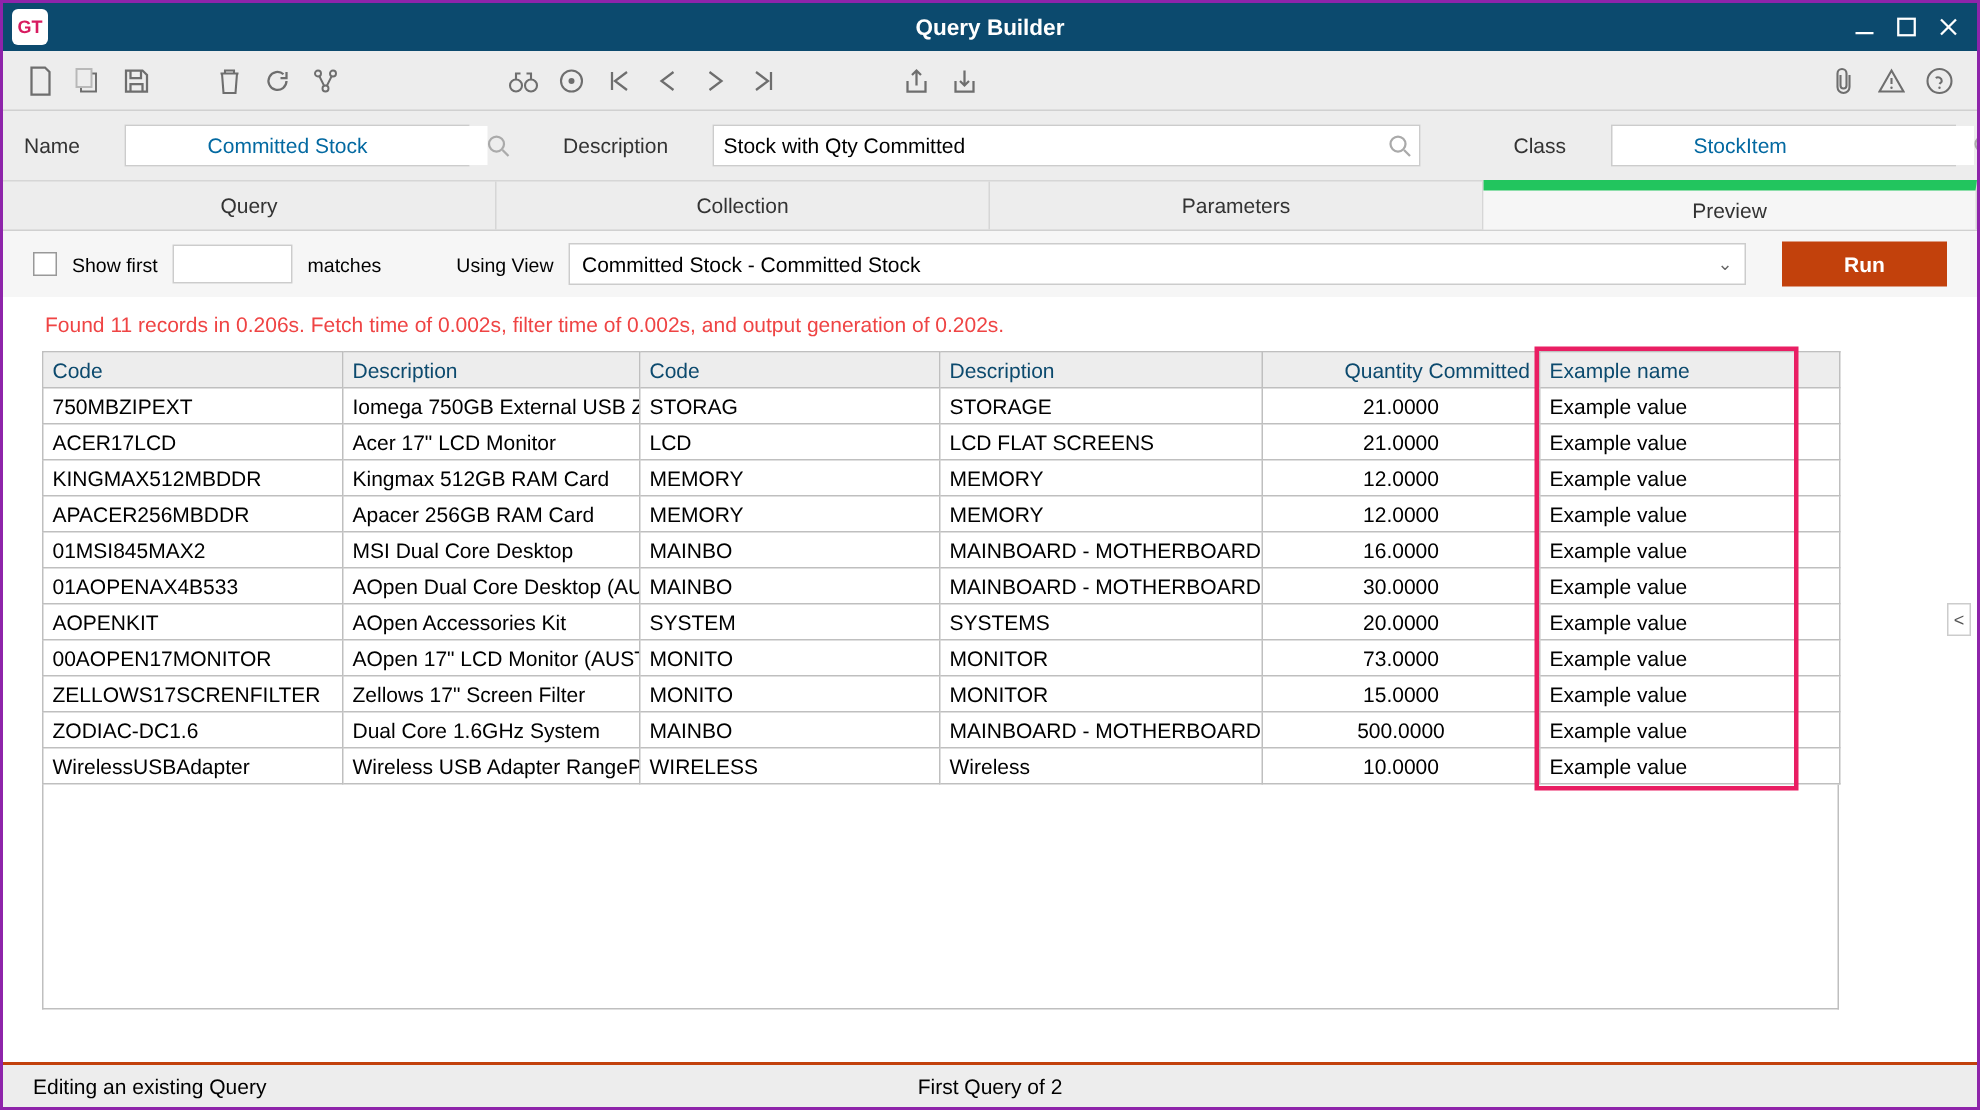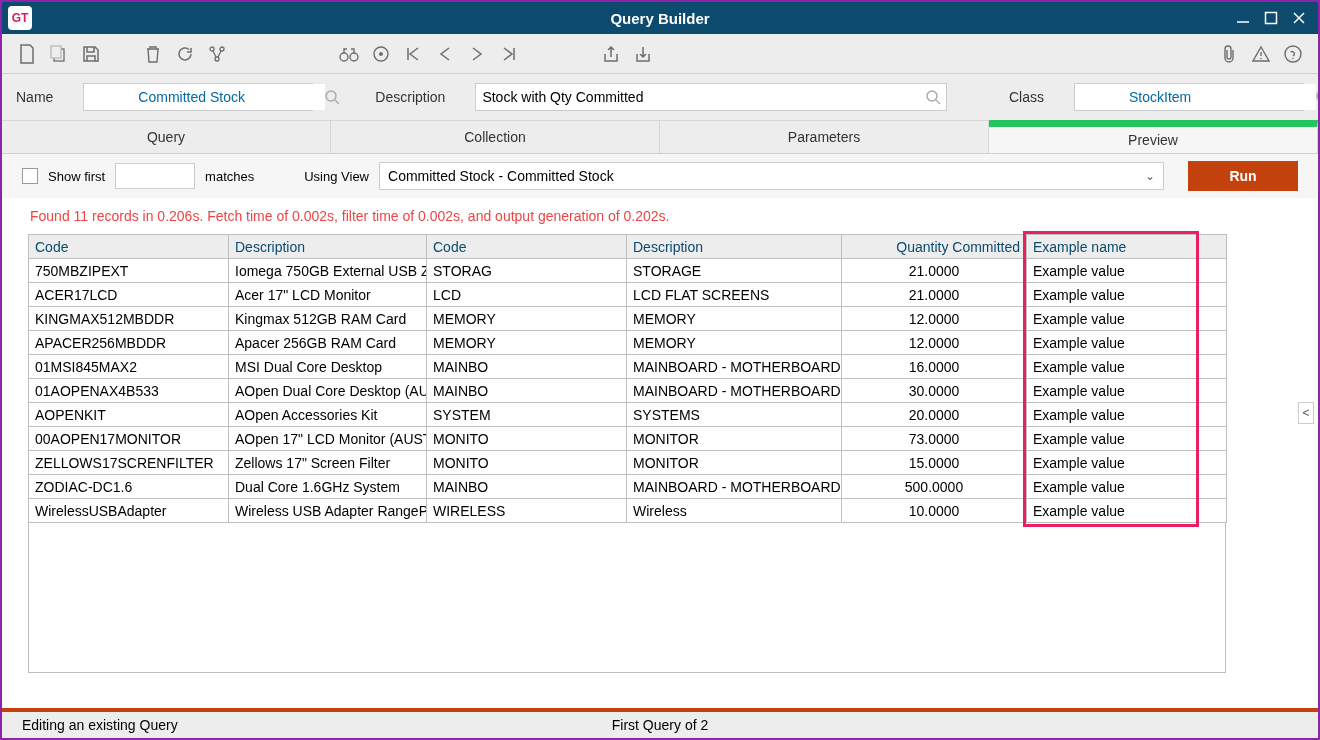--- a/index.html
+++ b/index.html
@@ -209,21 +209,21 @@
     font-size: 12px;
     color: #555;
     cursor: pointer;
   }
   
   .status-bar {
     position: absolute;
     bottom: 0; left: 0; right: 0;
     height: 30px;
     background: #ededed;
-    border-top: 4px solid #c2410c;
+    border-top: 2px solid #c2410c;
     display: flex; align-items: center;
     padding: 0 20px;
     font-size: 14px;
   }
   .status-center { position: absolute; left: 50%; transform: translateX(-50%); }
   svg { display: block; }
 </style>
 </head>
 <body>
 

